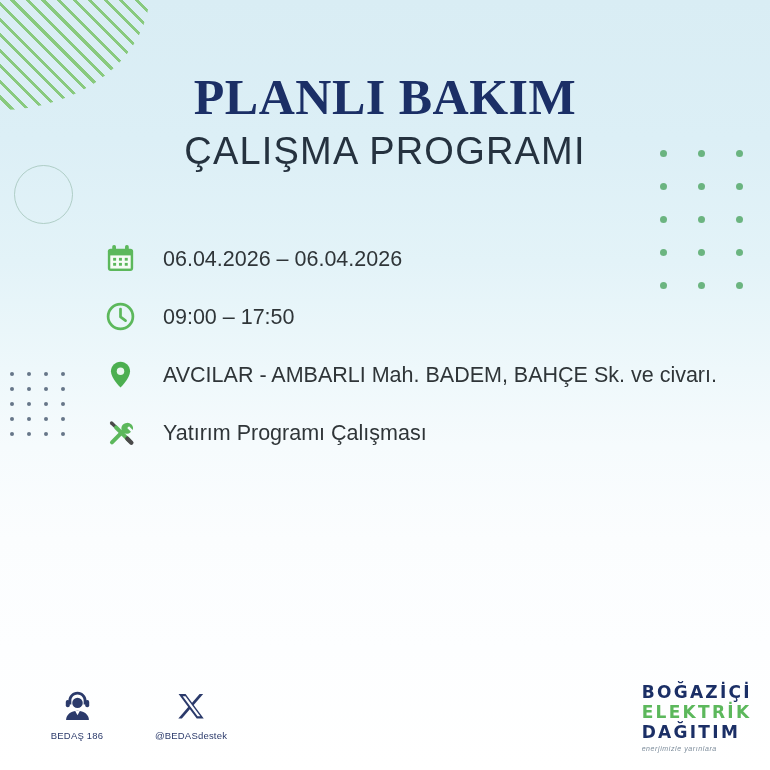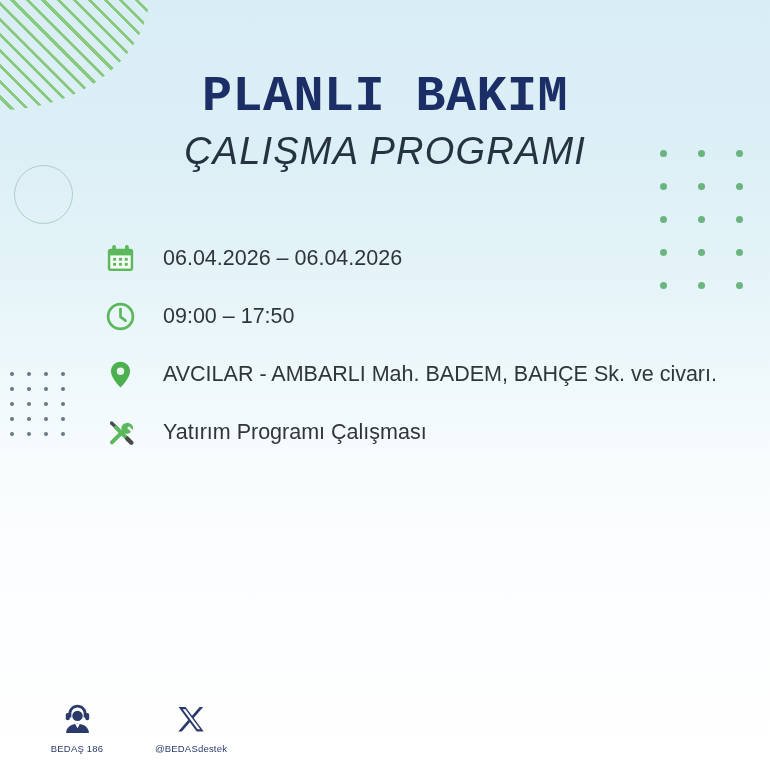--- a/index.html
+++ b/index.html
@@ -78,45 +78,44 @@
     top: 72px;
     width: 770px;
     text-align: center;
   }
   .title-main {
     font-size: 50px;
     font-weight: bold;
     letter-spacing: 0.5px;
     color: #1b2f66;
     line-height: 1.0;
-    font-family: Liberation Mono, monospace;
+    font-family: Liberation Serif, serif;
     margin: 0;
     padding: 0 48px;
   }
   .title-sub {
     margin: 10px 0 0 0;
     font-size: 38px;
     font-weight: normal;
     letter-spacing: 1.2px;
     color: #25323f;
     line-height: 1.05;
     font-family: "Liberation Sans", sans-serif;
-    font-style: italic;
   }
 
   
   .details {
     position: absolute;
     left: 103px;
     top: 243px;
     width: 620px;
   }
   .row {
     display: flex;
-    align-items: center;
+    align-items: flex-end;
     margin-bottom: 26px;
   }
   .row .ico {
     flex: 0 0 34px;
     width: 34px;
     height: 34px;
     display: flex;
     align-items: center;
     justify-content: center;
     margin-top: -2px;
@@ -127,21 +126,21 @@
     color: #2f3538;
     line-height: 1.45;
     max-width: 560px;
     font-family: "Liberation Sans", sans-serif;
   }
 
   
   .footer-left {
     position: absolute;
     left: 34px;
-    bottom: 16px;
+    bottom: 29px;
     display: flex;
     align-items: flex-end;
     gap: 28px;
   }
   .fitem {
     width: 86px;
     text-align: center;
   }
   .fitem .fico {
     height: 42px;
@@ -321,14 +320,20 @@
         <svg width="33" height="33" viewBox="0 0 24 24" aria-hidden="true">
           <path d="M2.6 2.2 h5.1 l4.7 6.4 5.5-6.4 h2.6 l-6.9 8.0 7.3 9.8 h-5.1 l-5.0-6.8 -5.8 6.8
                    h-2.6 l7.2-8.4 z M5.6 3.8 l10.8 14.6 h2.0 L7.6 3.8 z" fill="#2b3a6b"></path>
         </svg>
       </div>
       <div class="flabel">@BEDASdestek</div>
     </div>
 
   </div>
 
+  <div class="brand">
+    <span class="b1">BOĞAZİÇİ</span>
+    <span class="b2">ELEKTRİK</span>
+    <span class="b3">DAĞITIM</span>
+    <span class="bslogan">enerjimizle yarınlara</span>
+  </div>
 
 </div>
 
 </body></html>

